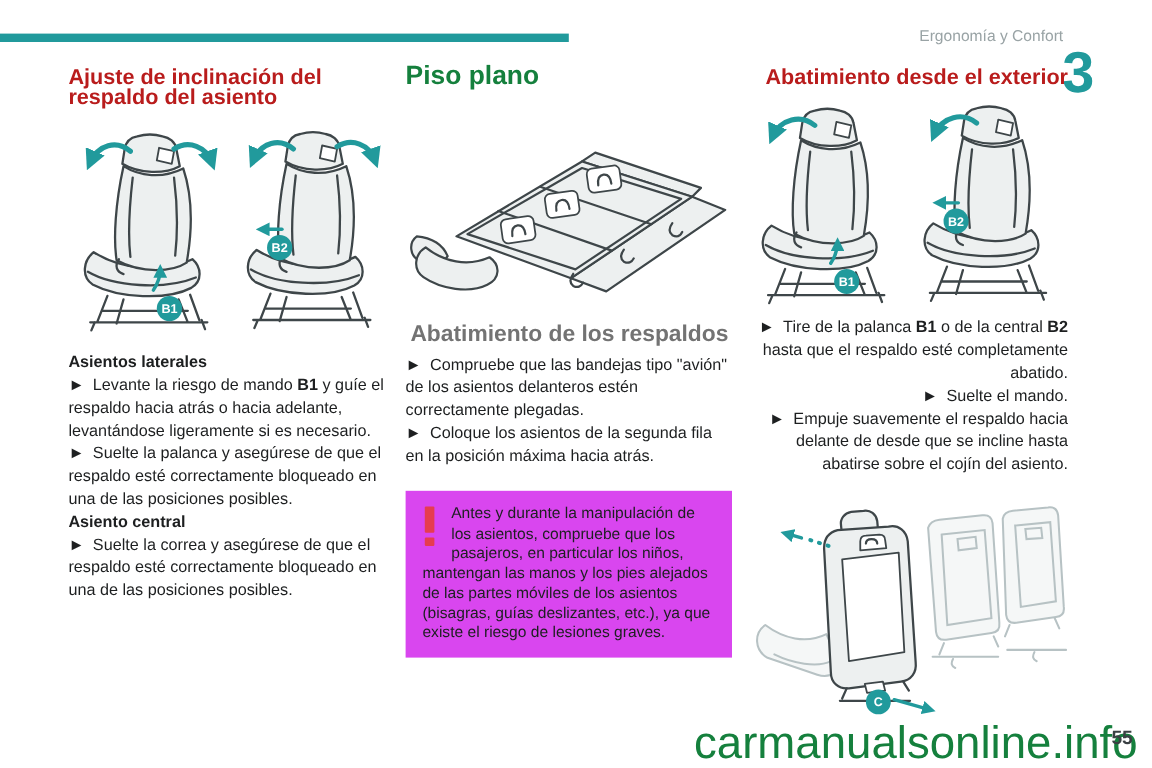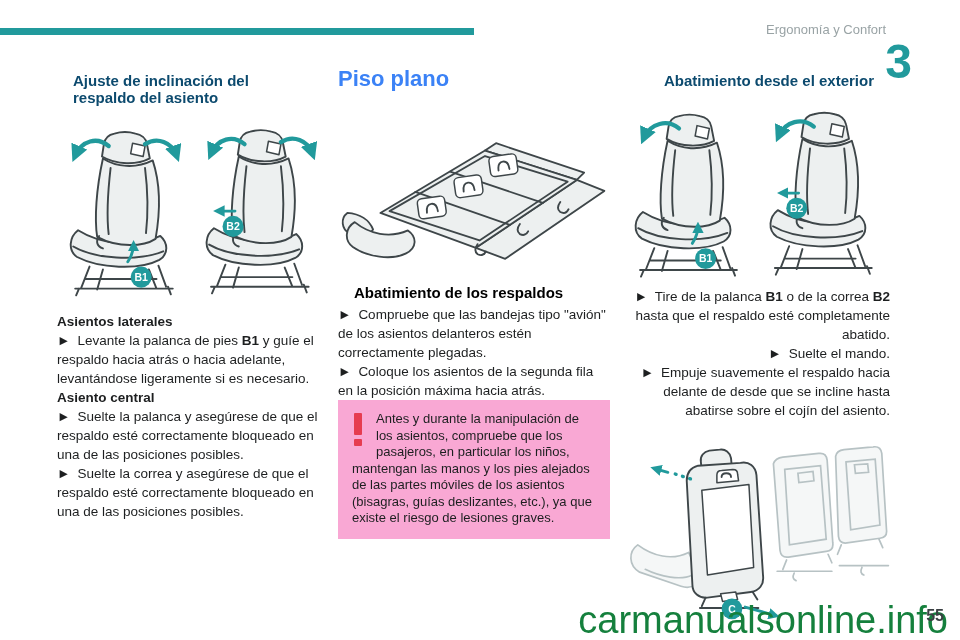--- a/index.html
+++ b/index.html
@@ -8,34 +8,34 @@
   
   .topbar{position:absolute;left:0;top:28px;width:474px;height:7px;background:#219a9c;}
   .running-title{position:absolute;top:22px;right:74px;font-size:13px;color:#99a3a5;}
   .chapter-num{position:absolute;top:38px;right:48px;font-size:48px;line-height:1;
                font-weight:bold;color:#219a9c;}
   
   .col{position:absolute;width:266px;}
   #col1{left:57px;top:56px;}
   #col2{left:338px;top:50px;width:272px;}
   #col3{left:622px;top:56px;width:268px;text-align:right;}
-  h1.title{font-size:22px;font-weight:bold;margin:16px 0 2px 0;color:#3b82f6;}
-  h2.sub{font-size:15px;font-weight:bold;margin:10px 0 4px 16px;color:#000000;}
-  h3.head{font-size:15px;font-weight:bold;line-height:17px;margin:16px;color:#0c4a6e;}
+  h1.title{font-size:22px;font-weight:bold;margin:0 0 2px 0;color:#15803d;}
+  h2.sub{font-size:19px;font-weight:bold;margin:10px 0 4px 4px;color:#737373;}
+  h3.head{font-size:18px;font-weight:bold;line-height:17px;margin:0;color:#b91c1c;}
   p.body{font-size:13.5px;line-height:19px;margin:0;}
   p.body .blt{padding-right:7px;}
   .lbl{font-weight:bold;}
   figure{margin:0;}
   .fig{display:block;}
   #fig1{margin:12px 0 8px 0;}
   #fig2{margin:14px 0 8px 2px;}
   #fig3{margin:8px 0 4px 0;}
   #fig4{margin:8px 0 0 4px;}
   
-  .warning{background:#f9a8d4;margin-top:0;padding:11px 12px 12px 14px;
+  .warning{background:#d946ef;margin-top:20px;padding:11px 12px 12px 14px;
            font-size:13px;line-height:16.5px;}
   .warn-icon{float:left;width:9px;height:33px;margin:2px 13px 2px 2px;}
   .warn-bar{width:8px;height:22px;background:#e63c50;border-radius:1px;}
   .warn-dot{width:8px;height:7px;background:#e63c50;margin-top:4px;border-radius:1px;}
   
   .page-num{position:absolute;right:16px;bottom:15px;font-size:16px;font-weight:bold;
             color:#3a4043;z-index:3;margin-top:38px;}
   .watermark{position:absolute;right:12px;bottom:1px;font-size:38px;color:#15803d;
              z-index:2;line-height:1;}
   
@@ -102,23 +102,23 @@
           <path class="arr2" d="M40,90 L22,90" marker-end="url(#ah)"></path>
           <g class="badge" transform="translate(38,106)">
             <circle r="11"></circle>
               <text y="4">B2</text>
           </g>
         </g>
       </svg>
     </figure>
 
     <p class="body lbl">Asientos laterales</p>
-    <p class="body"><span class="blt">►</span><span>Levante la palanca de pies </span><b>B1</b><span> y guíe el respaldo hacia atrás o hacia adelante, levantándose ligeramente si es necesario.</span></p>
+    <p class="body"><span class="blt">►</span><span>Levante la riesgo de mando </span><b>B1</b><span> y guíe el respaldo hacia atrás o hacia adelante, levantándose ligeramente si es necesario.</span></p>
+    <p class="body"><span class="blt">►</span><span>Suelte la palanca y asegúrese de que el respaldo esté correctamente bloqueado en una de las posiciones posibles.</span></p>
     <p class="body lbl">Asiento central</p>
-    <p class="body"><span class="blt">►</span><span>Suelte la palanca y asegúrese de que el respaldo esté correctamente bloqueado en una de las posiciones posibles.</span></p>
     <p class="body"><span class="blt">►</span><span>Suelte la correa y asegúrese de que el respaldo esté correctamente bloqueado en una de las posiciones posibles.</span></p>
   </div>
 
   <div class="col" id="col2">
     <h1 class="title">Piso plano</h1>
 
     <figure id="fig2">
       <svg class="fig" width="268" height="168" viewBox="0 0 292 182">
         <path class="kf" d="M148,154 L258,80 L288,92 L180,166 Z"></path>
         <path class="kf" d="M158,48 L170,40 L266,72 L258,80 Z"></path>
@@ -175,21 +175,21 @@
           <path class="arr" d="M56,20 C44,10 26,14 19,30" marker-end="url(#ah)"></path>
           <path class="arr2" d="M40,90 L22,90" marker-end="url(#ah)"></path>
           <g class="badge" transform="translate(38,106)">
             <circle r="11"></circle>
               <text y="4">B2</text>
           </g>
         </g>
       </svg>
     </figure>
 
-    <p class="body"><span class="blt">►</span><span>Tire de la palanca </span><b>B1</b><span> o de la correa </span><b>B2</b><span> hasta que el respaldo esté completamente abatido.</span></p>
+    <p class="body"><span class="blt">►</span><span>Tire de la palanca </span><b>B1</b><span> o de la central </span><b>B2</b><span> hasta que el respaldo esté completamente abatido.</span></p>
     <p class="body"><span class="blt">►</span><span>Suelte el mando.</span></p>
     <p class="body"><span class="blt">►</span><span>Empuje suavemente el respaldo hacia delante de desde que se incline hasta abatirse sobre el cojín del asiento.</span></p>
 
 
     <figure id="fig4">
       <svg class="fig" width="276" height="196" viewBox="0 0 292 208">
         <path class="lt" d="M156,38 Q158,32 166,31 L204,27 Q212,26 213,34 L219,122 Q220,130 212,131 L172,137 Q164,138 163,130 Z"></path>
         <path class="ltn" d="M168,44 L206,40 L212,118 L173,124 Z M182,48 l16,-2 1,10 -16,2 z"></path>
         <path class="lt" d="M222,30 Q223,24 231,23 L262,20 Q270,19 271,27 L276,108 Q277,116 269,117 L234,122 Q226,123 225,115 Z"></path>
         <path class="ltn" d="M233,36 L264,33 L269,103 L238,108 Z M242,39 l14,-1 1,9 -14,1 z"></path>

